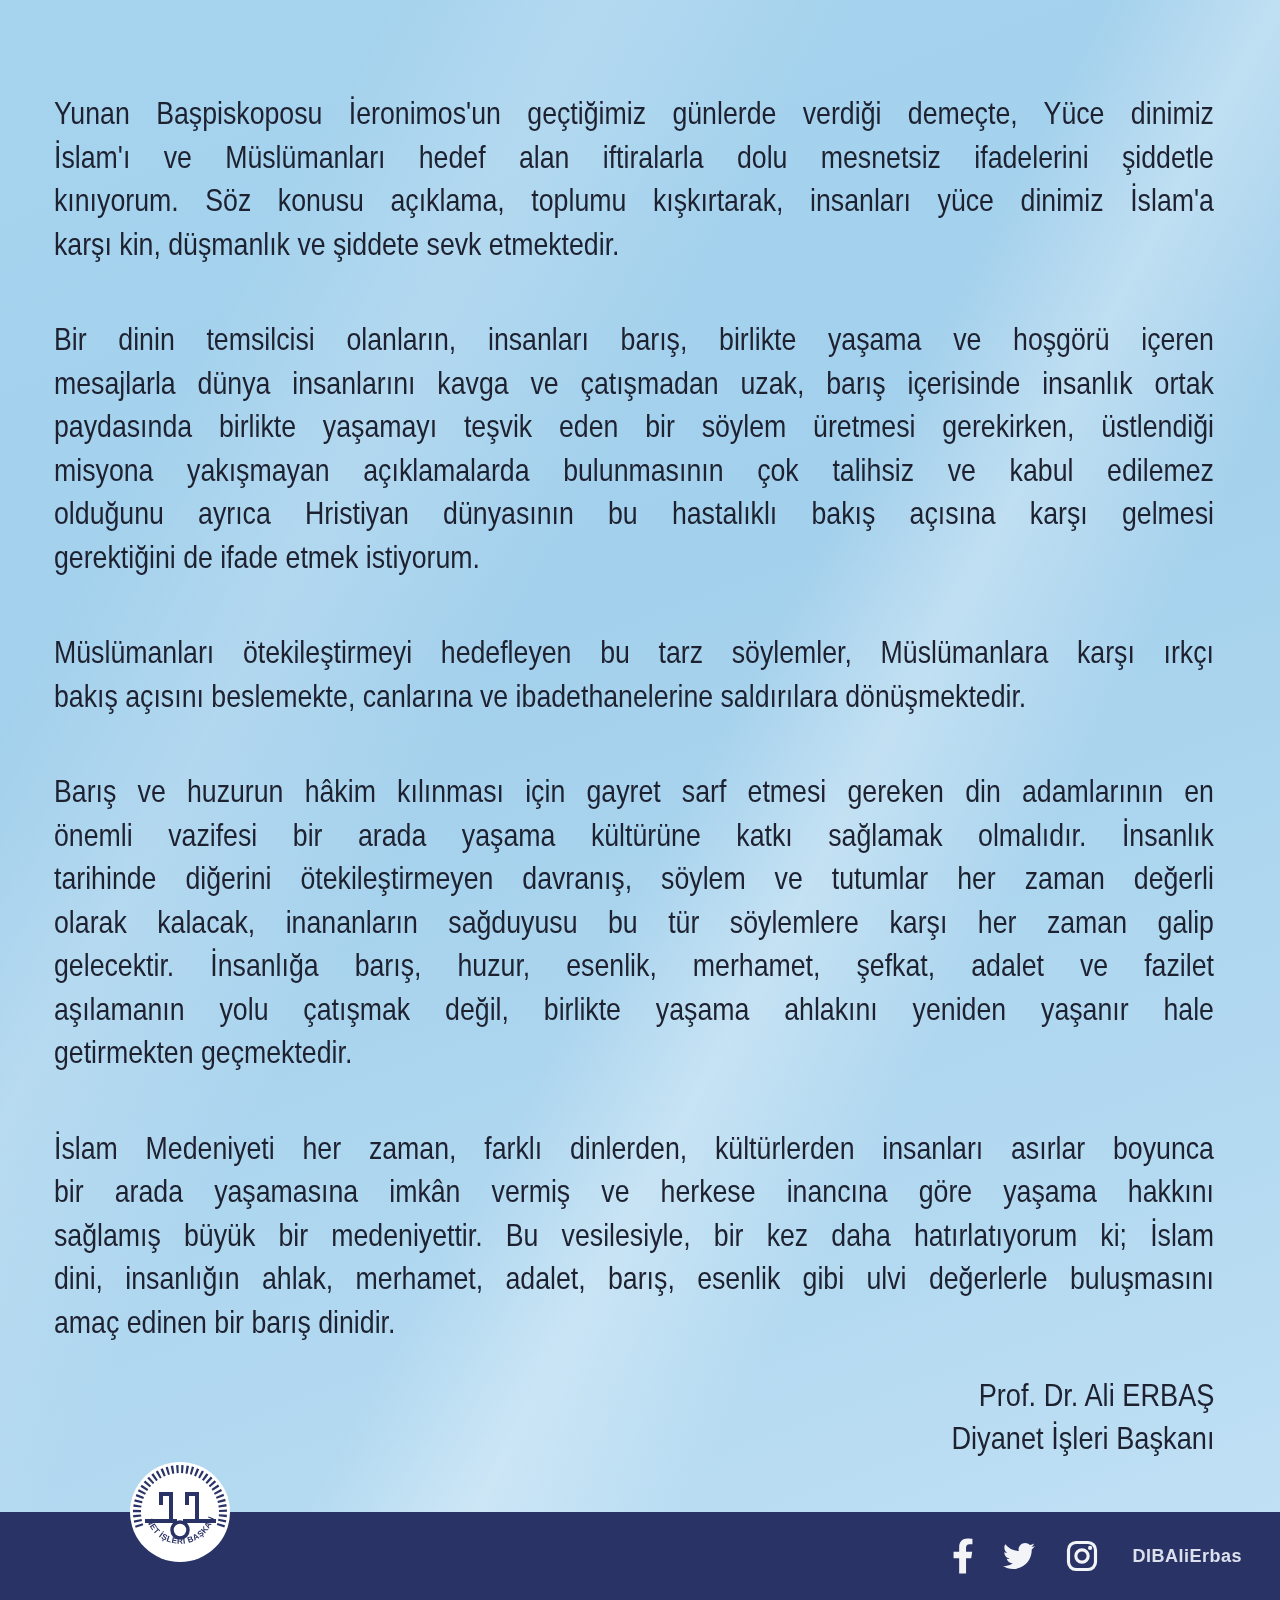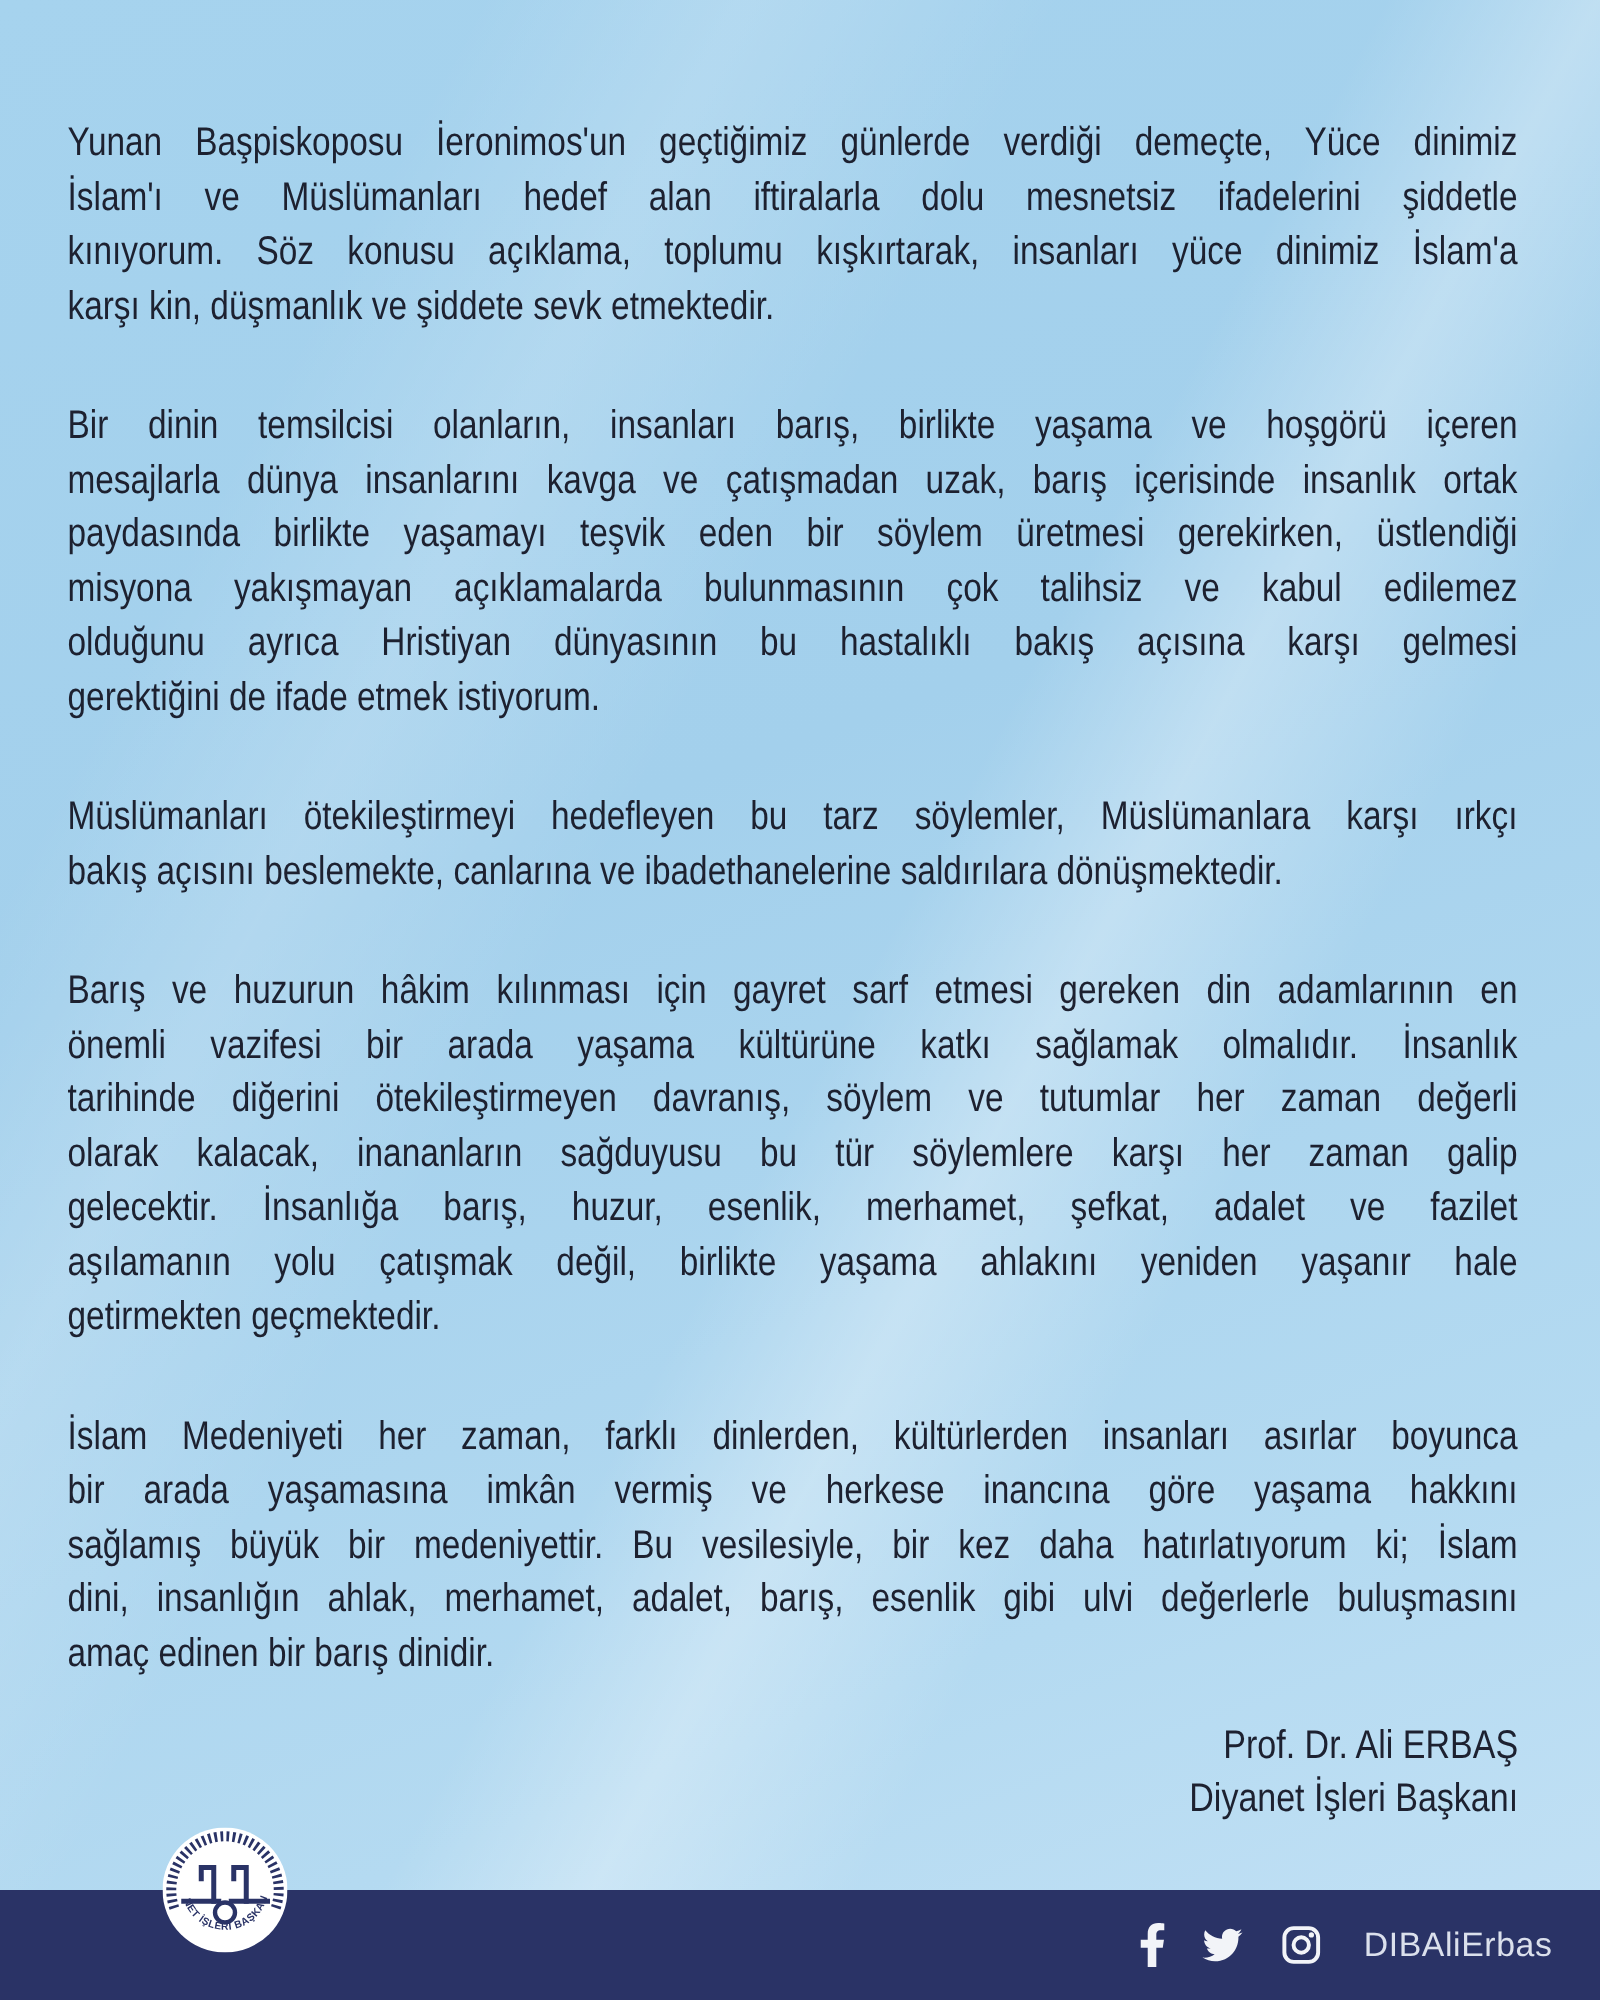--- a/index.html
+++ b/index.html
@@ -59,22 +59,22 @@
   .social {
     position:absolute; right:38px; bottom:22px;
     height:44px;
     display:flex; align-items:center;
     gap:26px;
     z-index:2;
   }
   .social .icon { display:flex; align-items:center; justify-content:center; }
   .handle {
     color:#dbe0ec;
-    font-size:27px;
-    font-weight:400;
+    font-size:18px;
+    font-weight:700;
     letter-spacing:0.5px;
     margin-left:6px;
   }
 </style>
 </head>
 <body>
 
 <div class="page">
 
   <div class="textblock">

